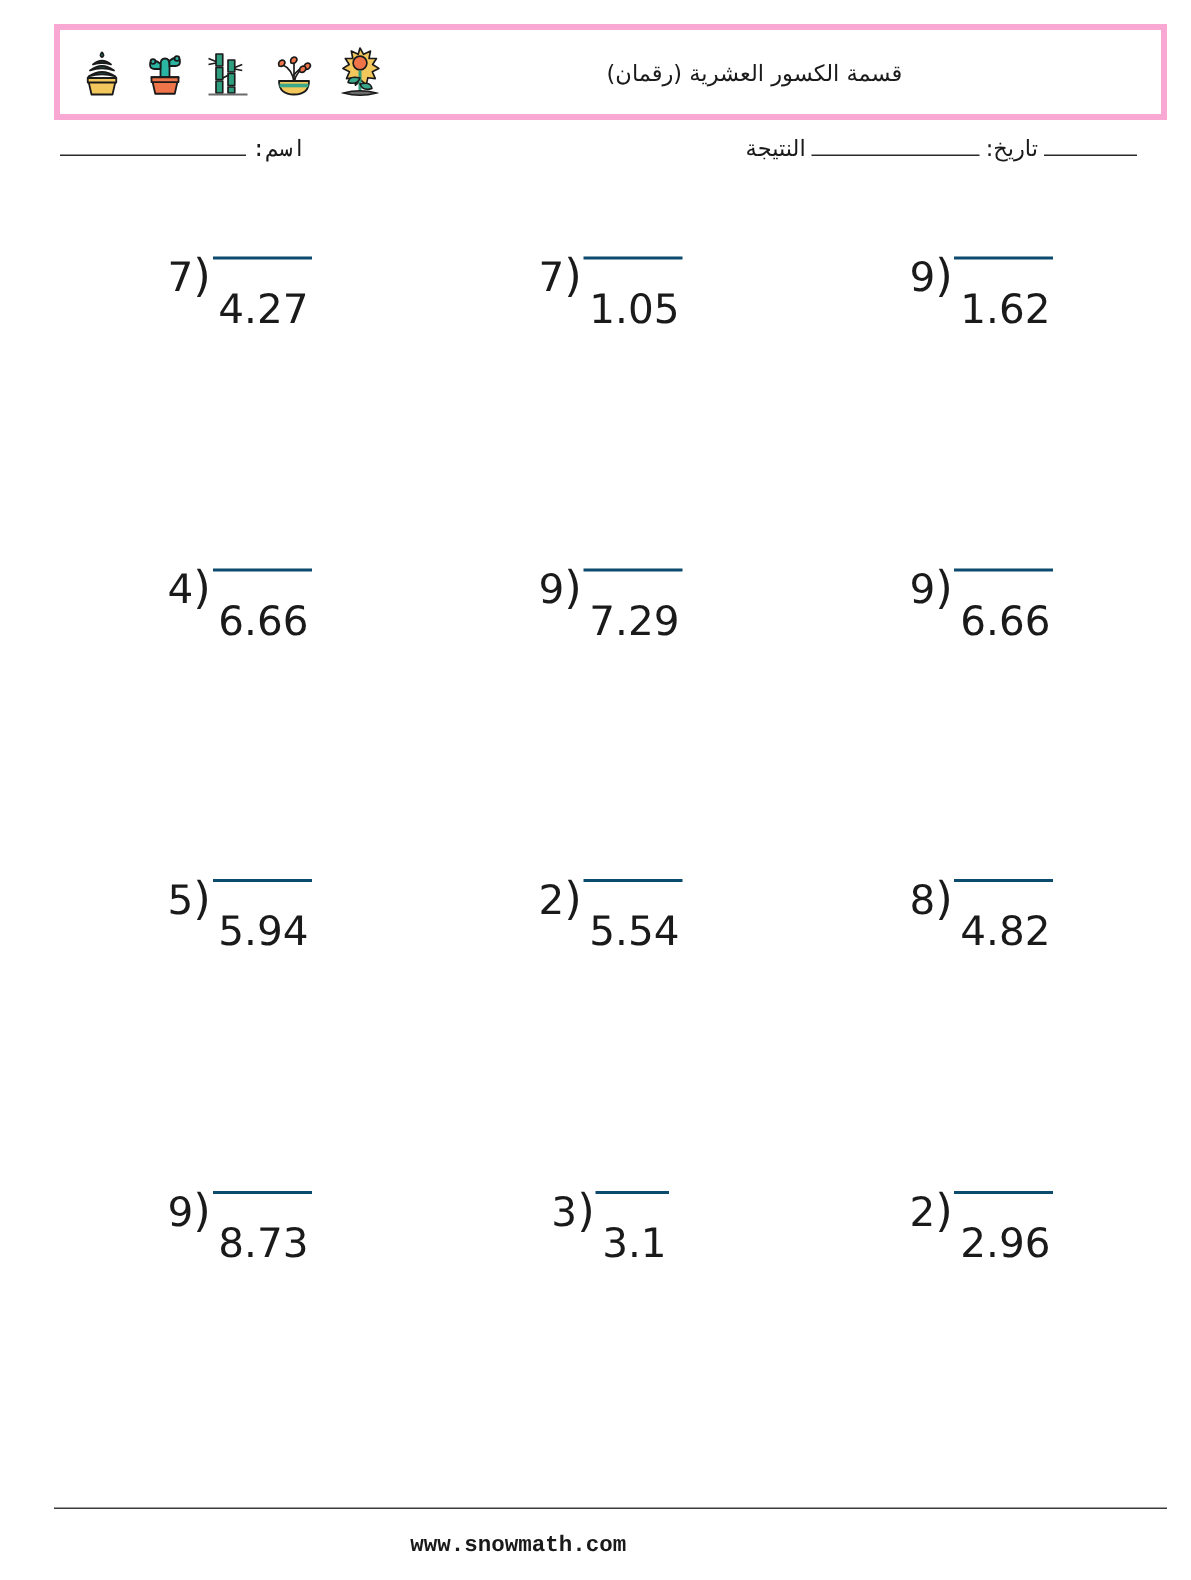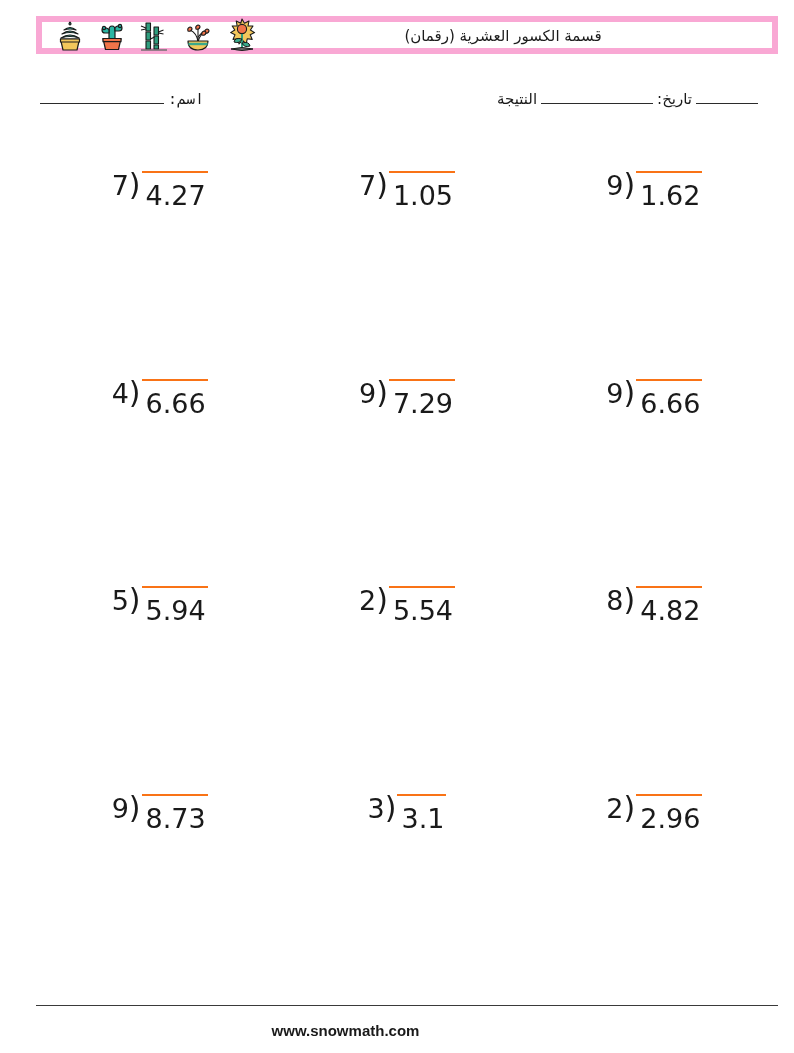--- a/index.html
+++ b/index.html
@@ -22,22 +22,22 @@
     height: 1053px;
     box-sizing: border-box;
   }
 
   
   .header-band {
     position: absolute;
     left: 36px;
     top: 16px;
     width: 742px;
-    height: 38px;
-    border: 6px solid #f9a8d4;
+    height: 64px;
+    border: 4px solid #f9a8d4;
     box-sizing: border-box;
     display: flex;
     align-items: center;
   }
   .icon-strip {
     display: flex;
     align-items: center;
     gap: 6px;
     padding-left: 10px;
   }
@@ -134,43 +134,43 @@
     padding-right: 0px;
     letter-spacing: 0;
   }
   .bracket {
     font-size: 30px;
     line-height: 0.95;
     margin: 0 1px 0 0;
     transform: translateY(-1px);
   }
   .dividend {
-    border-top: 2px solid #f97316;
-    padding: 9px 2px 0 4px;
+    border-top: 2px solid #0c4a6e;
+    padding: 20px 2px 0 4px;
     margin-top: -1px;
   }
 
   
   .footer-rule {
     position: absolute;
     left: 36px;
     top: 1005px;
     width: 742px;
     border-bottom: 1px solid #3a3a3a;
   }
   .footer-text {
     position: absolute;
     left: 0;
     top: 1022px;
     width: 691px;
     text-align: center;
     font-size: 15px;
     font-weight: bold;
     color: #1a1a1a;
-    font-family: Liberation Sans, sans-serif;
+    font-family: Liberation Mono, monospace;
   }
 </style>
 </head>
 <body>
 
 <div class="page">
 
   <div class="header-band">
 
     <div class="icon-strip">

